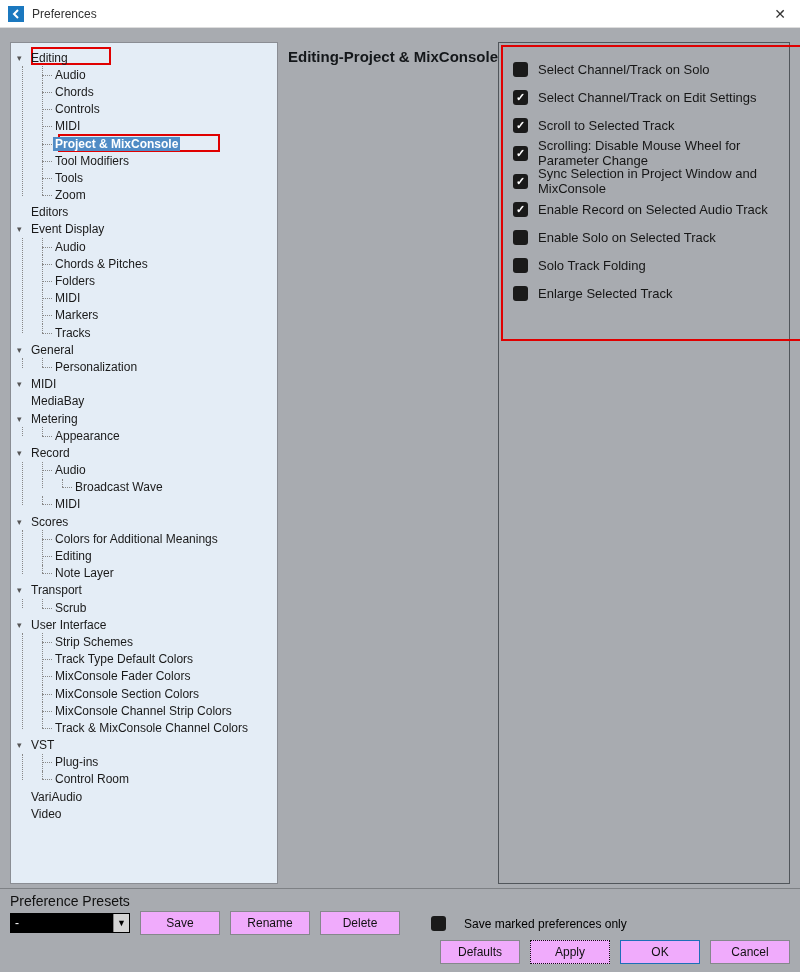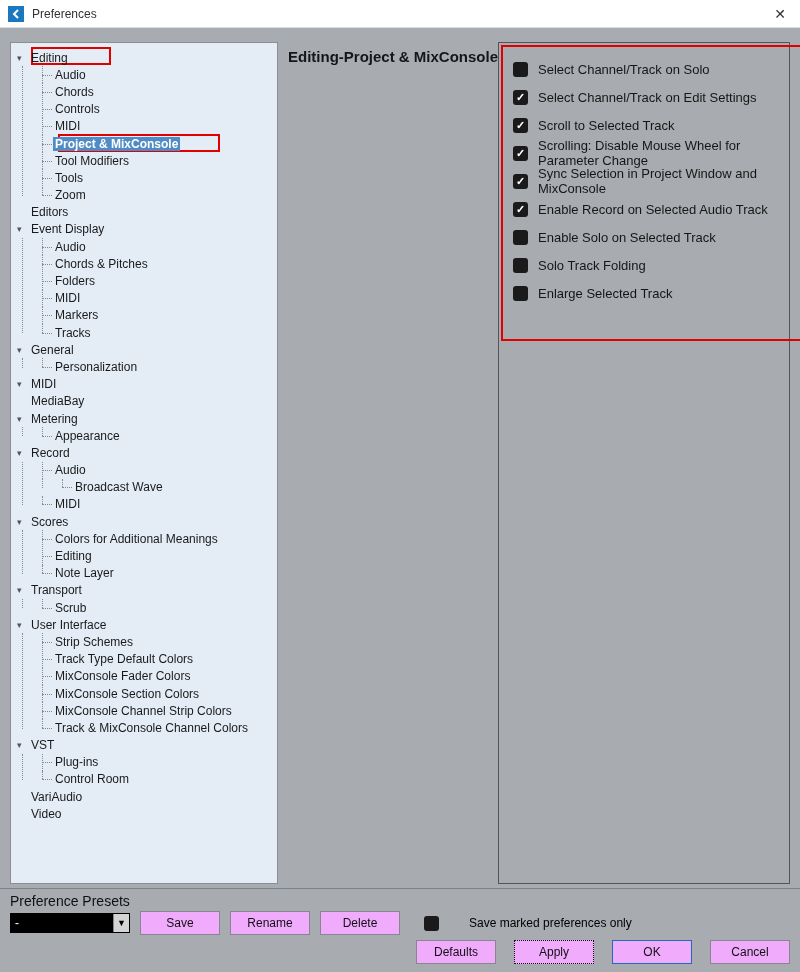--- a/index.html
+++ b/index.html
@@ -223,27 +223,27 @@
     cursor: pointer;
     font-size: 12px;
   }
   .btn.focused { border: 1px dotted #111; }
   .btn.primary { border-color: #1d6fb8; }
   .footer-row {
     position: absolute;
     right: 10px;
     bottom: 8px;
     display: flex;
-    gap: 18px;
+    gap: 10px;
   }
   .save-marked {
     display: flex;
-    align-items: center;
-    gap: 20px;
-    margin-left: 14px;
+    align-items: flex-end;
+    gap: 8px;
+    margin-left: 21px;
   }
   
   .tree-panel::-webkit-scrollbar { width: 10px;}
   .tree-panel::-webkit-scrollbar-thumb { background:#b8bcc2;}
 </style>
 </head>
 <body>
 
 <div class="titlebar">
   <span class="app-icon">

